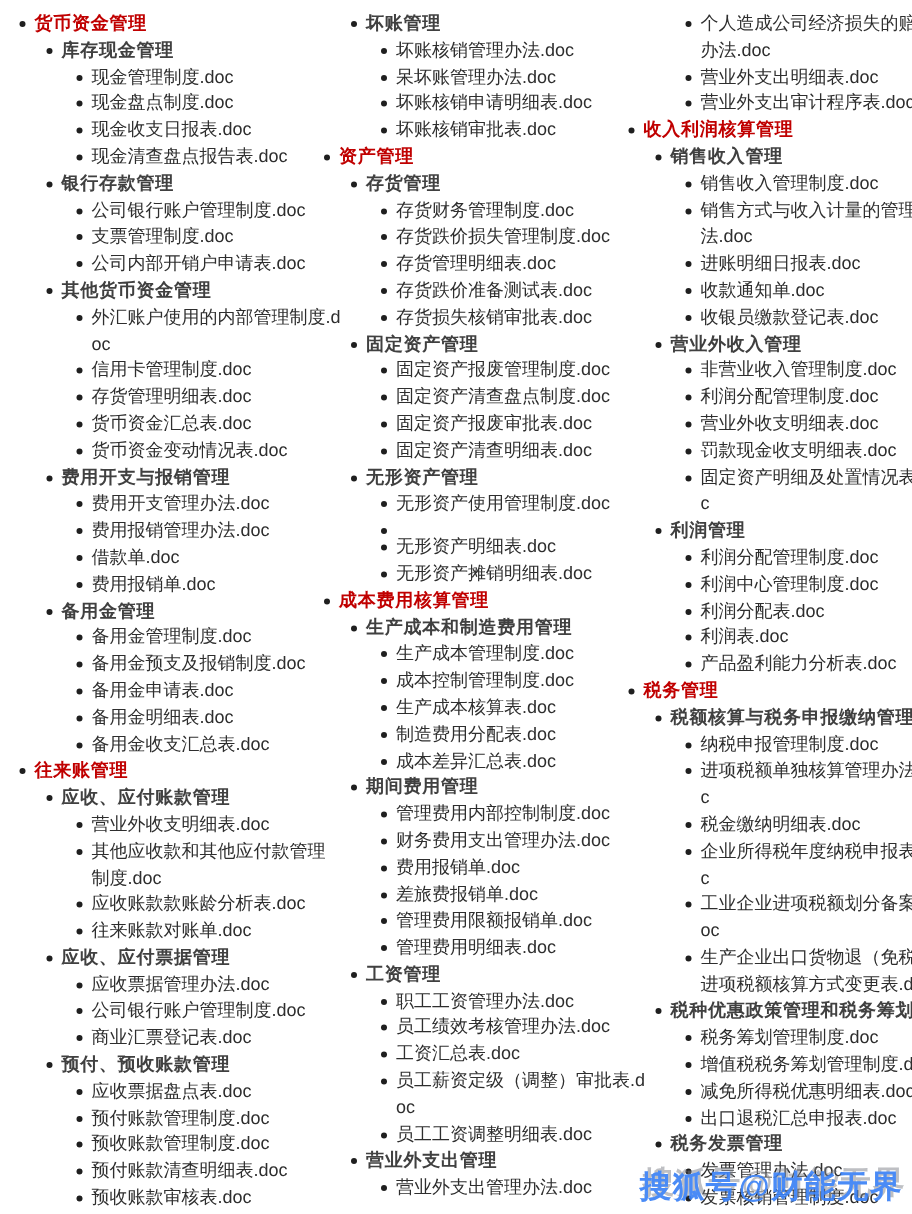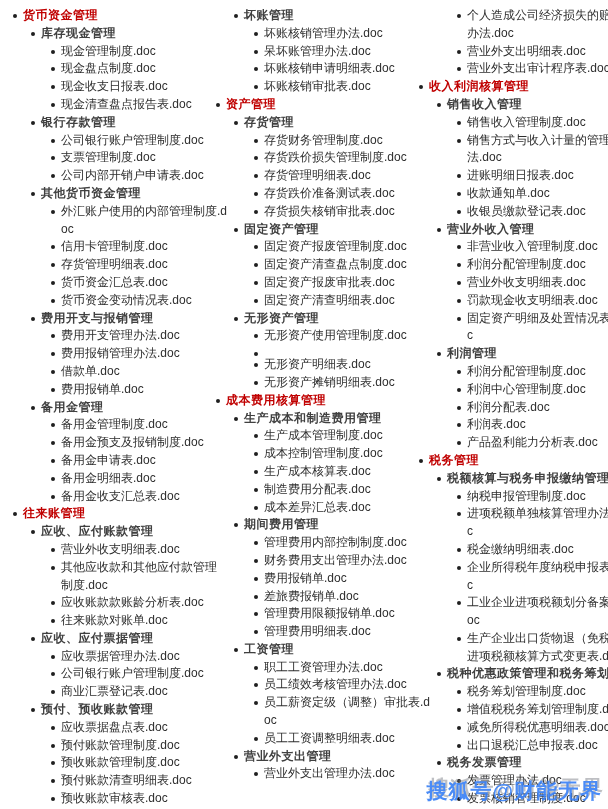--- a/index.html
+++ b/index.html
@@ -361,20 +361,24 @@
         <div class="item lvl3">
           <span class="bullet"></span>
           <span class="txt">职工工资管理办法.doc</span>
         </div>
         <div class="item lvl3">
           <span class="bullet"></span>
           <span class="txt">员工绩效考核管理办法.doc</span>
         </div>
         <div class="item lvl3">
           <span class="bullet"></span>
+          <span class="txt">工资汇总表.doc</span>
+        </div>
+        <div class="item lvl3">
+          <span class="bullet"></span>
           <span class="txt">员工薪资定级（调整）审批表.doc</span>
         </div>
         <div class="item lvl3">
           <span class="bullet"></span>
           <span class="txt">员工工资调整明细表.doc</span>
         </div>
         <div class="item lvl2">
           <span class="bullet"></span>
           <span class="txt">营业外支出管理</span>
         </div>

